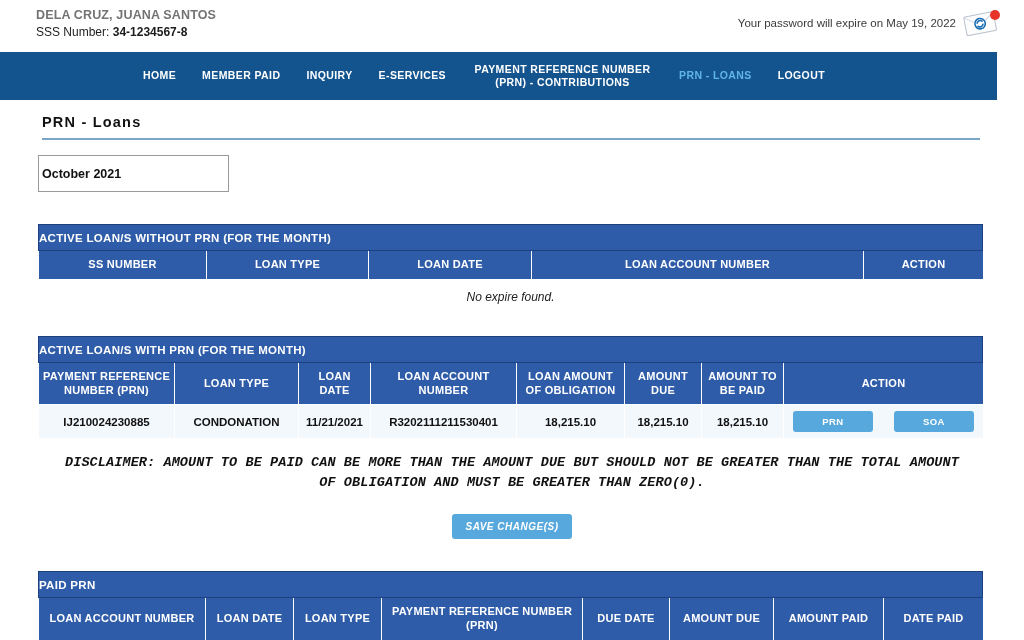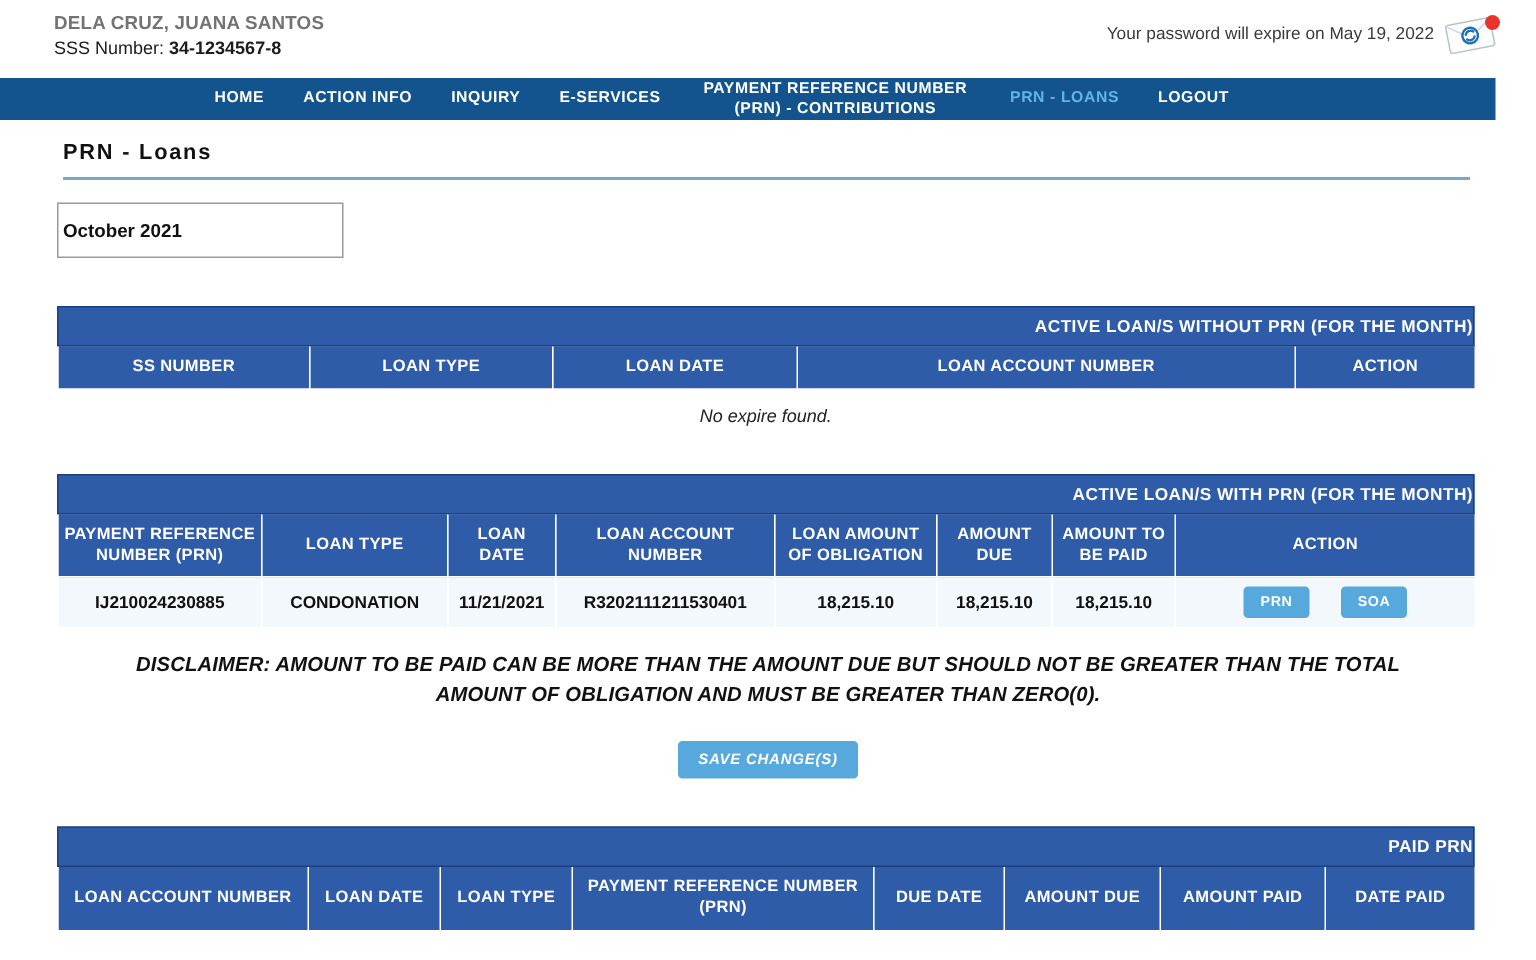--- a/index.html
+++ b/index.html
@@ -64,21 +64,21 @@
     top: 0px;
     width: 10px;
     height: 10px;
     border-radius: 50%;
     background: #e8342a;
   }
 
   
   .navbar {
     background: #14548e;
-    height: 28px;
+    height: 48px;
     width: 997px;
     display: flex;
     align-items: center;
     box-sizing: border-box;
     padding-left: 130px;
   }
   .nav-item {
     color: #ffffff;
     font-size: 10.5px;
     font-weight: bold;
@@ -141,21 +141,21 @@
     border-collapse: collapse;
     width: 945px;
     table-layout: fixed;
   }
   table.grid caption, .tbl-title {
     background: #2f5ca8;
     color: #ffffff;
     font-size: 11.5px;
     font-weight: bold;
     letter-spacing: 0.3px;
-    text-align: right;
+    text-align: left;
     padding: 7px 0 6px 0;
     border: 1px solid #1c3f7d;
     box-sizing: border-box;
     width: 945px;
   }
   table.grid th {
     background: #2f5ca8;
     color: #ffffff;
     font-size: 11px;
     font-weight: bold;
@@ -193,32 +193,32 @@
   .btn-blue {
     display: inline-block;
     background: #57a8dd;
     color: #ffffff;
     font-size: 9.5px;
     font-weight: bold;
     letter-spacing: 0.4px;
     border: none;
     border-radius: 3px;
     padding: 5px 0;
-    width: 44px;
+    width: 80px;
     text-align: center;
     cursor: pointer;
   }
   .btn-gap { display: inline-block; width: 21px; }
 
   
   .disclaimer {
     margin: 14px auto 0 auto;
     width: 905px;
     text-align: center;
-    font-family: Liberation Sans, sans-serif;
+    font-family: Liberation Mono, monospace;
     font-size: 13.5px;
     font-style: italic;
     font-weight: bold;
     color: #111;
     line-height: 1.45;
     letter-spacing: 0.1px;
   }
 
   .save-row { text-align: center; margin-top: 22px; }
   .btn-save {
@@ -255,21 +255,21 @@
         <circle cx="18" cy="13.5" r="5.2" fill="#ffffff" stroke="#1b6fb5" stroke-width="1.6"></circle>
         <path d="M15.2 12.4 a3.2 3.2 0 0 1 5.3 -1.1 M20.8 14.6 a3.2 3.2 0 0 1 -5.3 1.1" fill="none" stroke="#1b6fb5" stroke-width="1.6" stroke-linecap="round"></path>
       </g>
     </svg>
     <span class="env-dot"></span>
   </div>
 </div>
 
 <div class="navbar">
   <div class="nav-item">HOME</div>
-  <div class="nav-item">ACTION INFO</div>
+  <div class="nav-item">MEMBER PAID</div>
   <div class="nav-item">INQUIRY</div>
   <div class="nav-item">E-SERVICES</div>
   <div class="nav-item wide">PAYMENT REFERENCE NUMBER (PRN) - CONTRIBUTIONS</div>
   <div class="nav-item active">PRN - LOANS</div>
   <div class="nav-item">LOGOUT</div>
 </div>
 
 <div class="page-title">PRN - Loans</div>
 <div class="title-rule"></div>
 

